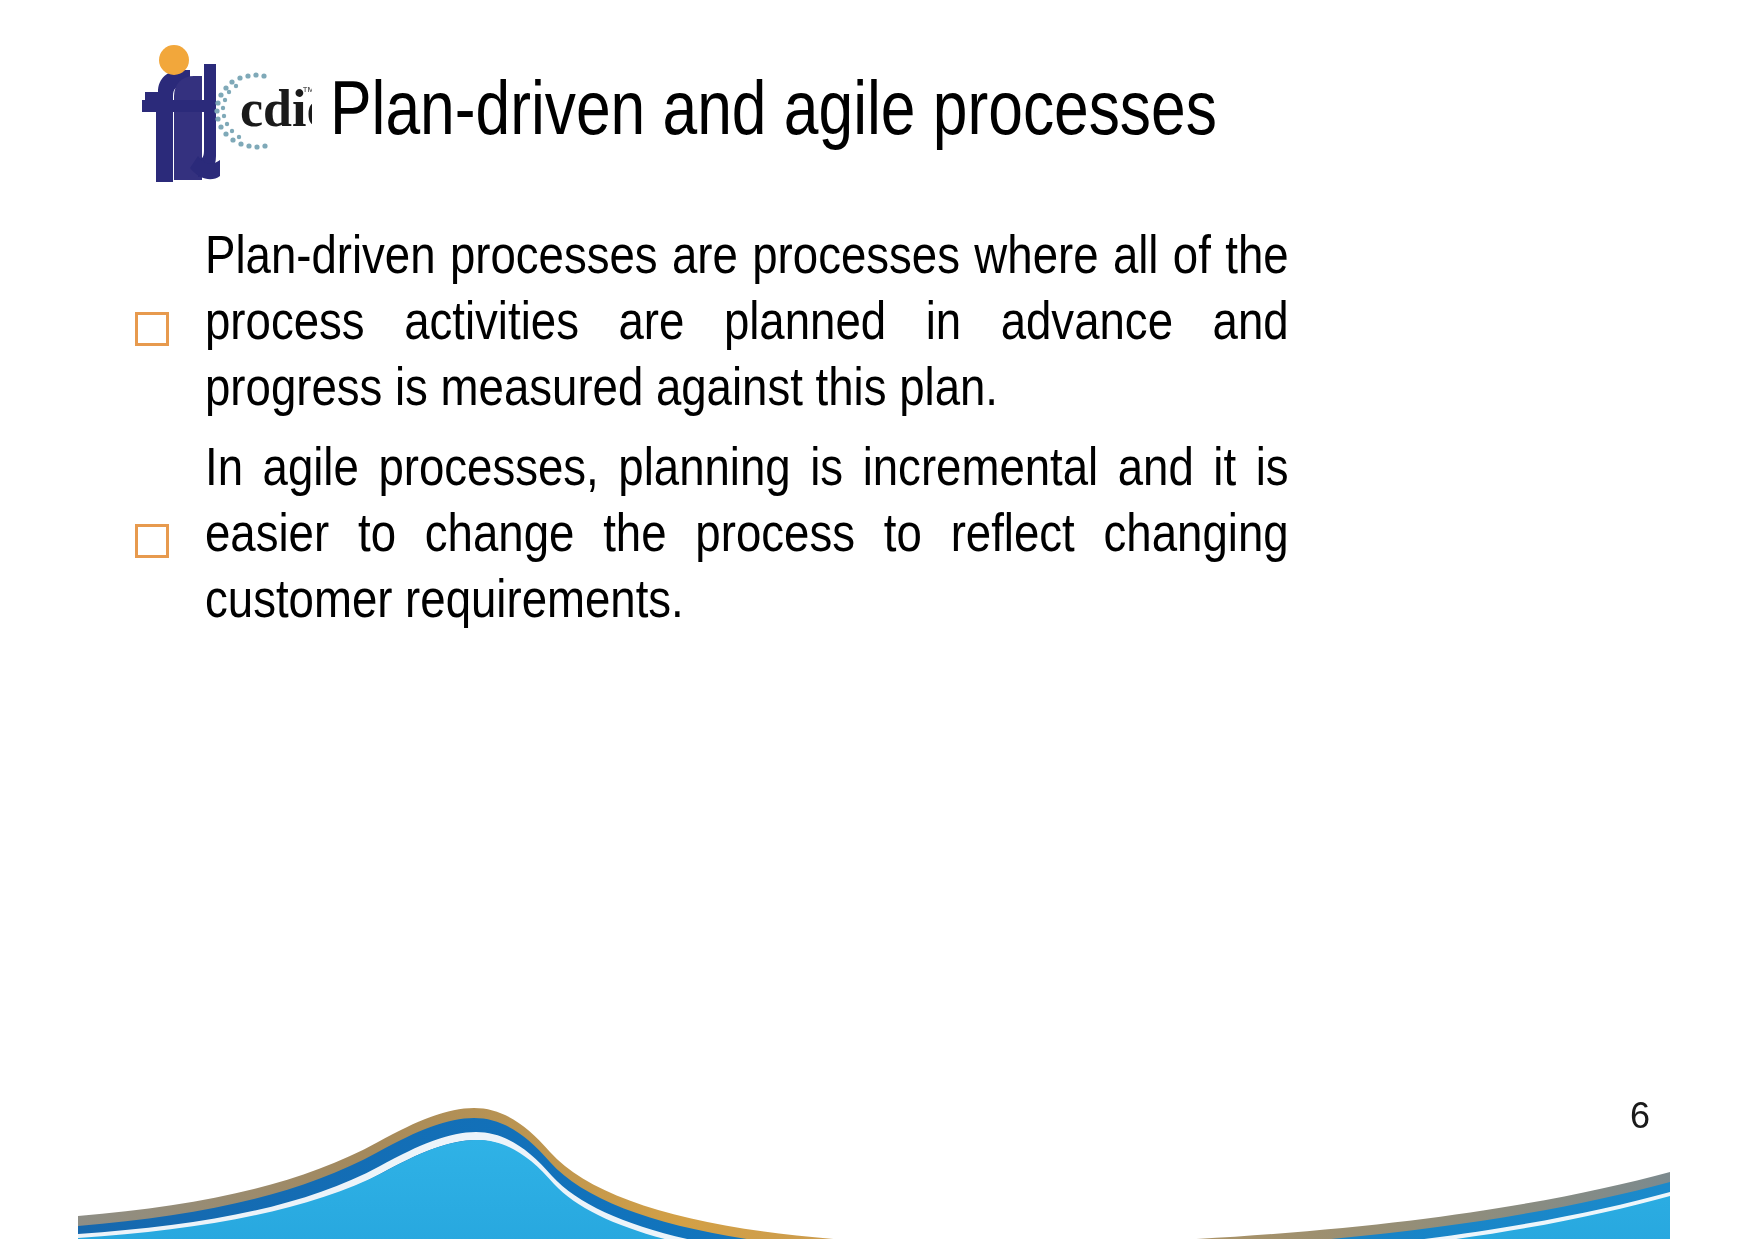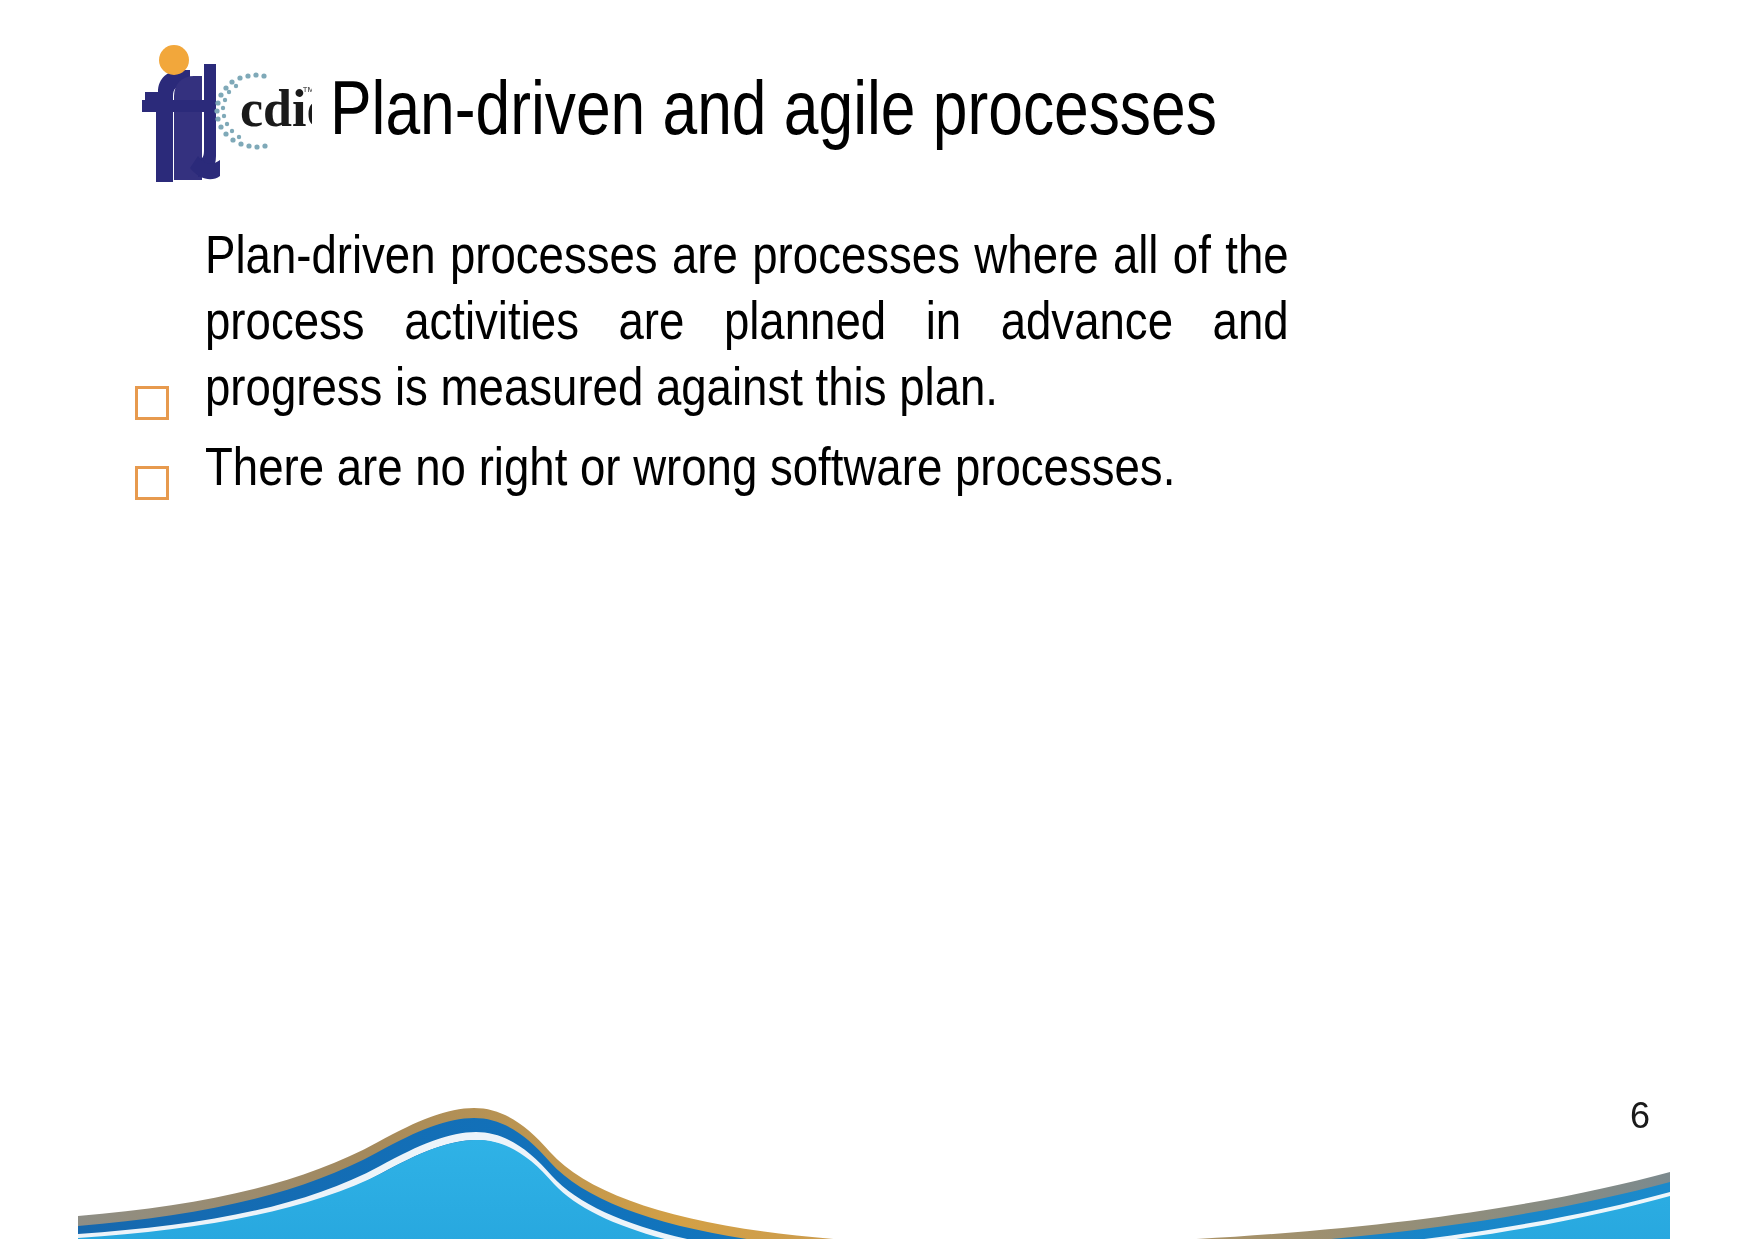--- a/index.html
+++ b/index.html
@@ -52,21 +52,21 @@
 
   
   .body-list {
     position: absolute;
     left: 135px;
     top: 222px;
     width: 1330px;
   }
   .bullet-row {
     display: flex;
-    align-items: flex-end;
+    align-items: center;
     margin-bottom: 14px;
   }
   .bullet-marker {
     flex: 0 0 auto;
     width: 34px;
     height: 34px;
     box-sizing: border-box;
     border: 3px solid #E79A4E;
     background: transparent;
     margin-top: 16px;
@@ -166,26 +166,26 @@
 
   <div class="slide-title">Plan-driven and agile processes</div>
 
   <div class="body-list">
 
     <div class="bullet-row">
       <span class="bullet-marker"></span>
       <span class="bullet-text">Plan-driven processes are processes where all of the process activities are planned in advance and progress is measured against this plan.</span>
     </div>
 
-
-
     <div class="bullet-row">
       <span class="bullet-marker"></span>
-      <span class="bullet-text nojustify">There are no right or wrong software processes.</span>
+      <span class="bullet-text">In agile processes, planning is incremental and it is easier to change the process to reflect changing customer requirements.</span>
     </div>
+
+
 
   </div>
 
   <div class="page-number">6</div>
 
   <div class="wave">
     <svg viewBox="0 0 1592 219" preserveAspectRatio="none" xmlns="http://www.w3.org/2000/svg" aria-hidden="true">
       <defs>
         <linearGradient id="gLight" x1="0" y1="0" x2="0" y2="1">
           <stop offset="0%" stop-color="#2FB2E6"></stop>

